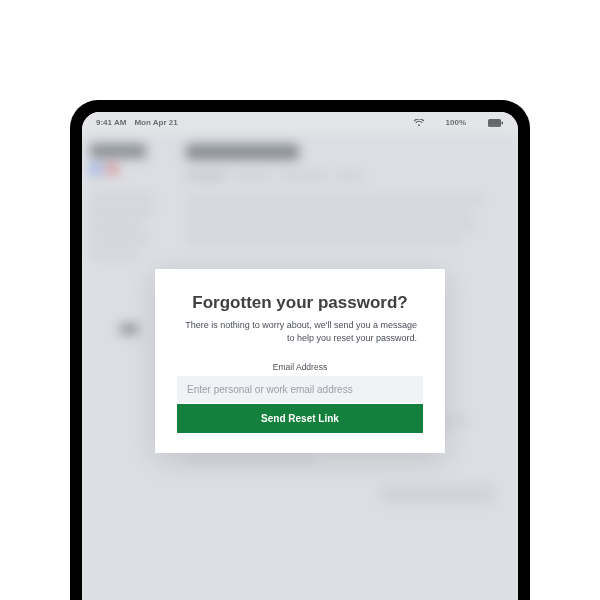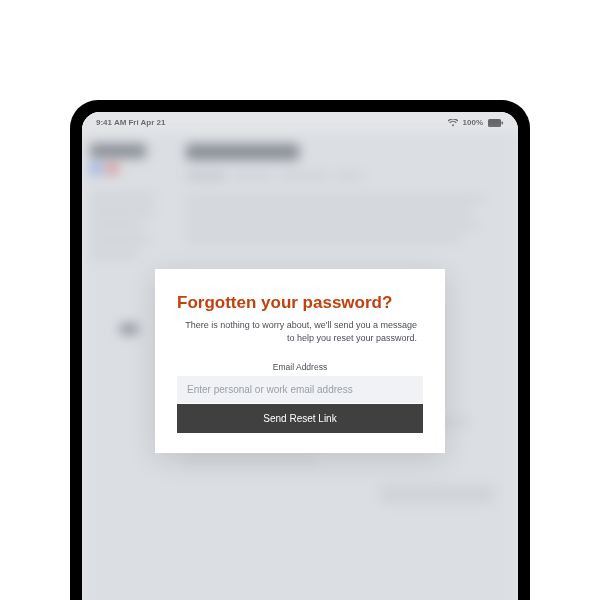--- a/index.html
+++ b/index.html
@@ -24,22 +24,22 @@
       border-radius: 18px 18px 0 0;
       overflow: hidden;
       position: relative;
     }
     .statusbar {
       display: flex; justify-content: space-between; align-items: center;
       padding: 6px 14px;
       font-size: 8px; font-weight: 600;
       background: #fff;
     }
-    .status-left { display: flex; gap: 2px; justify-content: space-between; }
-    .status-right { display: flex; gap: 5px; align-items: center; }
+    .status-left { display: flex; gap: 8px; justify-content: space-between; }
+    .status-right { display: flex; gap: 22px; align-items: center; }
     .wifi-icon svg, .battery-icon svg { display: block; }
     .bg-blur {
       position: absolute; inset: 22px 0 0 0;
       background: #eef0f3;
       filter: blur(6px);
       display: flex;
     }
     .bg-side {
       width: 22%; padding: 10px 8px;
     }
@@ -56,54 +56,54 @@
       position: absolute; inset: 0;
       background: rgba(200,203,210,0.5);
       display: flex; align-items: center; justify-content: center;
     }
     .modal {
       width: 290px; background: #fff;
       padding: 24px 22px 20px 22px;
       box-shadow: 0 6px 28px rgba(0,0,0,0.12);
     }
     .modal h1 {
-      font-size: 17px; font-weight: 700; text-align: left;
-      color: #c2410c; margin-bottom: 6px;
+      font-size: 17px; font-weight: 700; text-align: center;
+      color: #404040; margin-bottom: 6px;
     }
     .modal p {
       font-size: 9px; text-align: right; color: #4a4f57;
       line-height: 1.4; margin-bottom: 18px;
       padding: 0 6px;
     }
     .field-label {
       font-size: 8.5px; color: #4a4f57; margin-bottom: 4px; display: block; text-align: center;
     }
     .email-input {
       width: 100%; padding: 8px 10px;
       background: #f1f2f5; border: none;
       font-size: 10px; color: #888;
       margin-bottom: 1px;
     }
     .email-input::placeholder { color: #9aa0a8; }
     .send-btn {
       width: 100%; padding: 9px 0;
-      background: #404040; border: none;
-      color: #fff; font-size: 10px; font-weight: 400;
+      background: #15803d; border: none;
+      color: #fff; font-size: 10px; font-weight: 700;
       cursor: pointer;
     }
   </style>
 </head>
 <body>
 
 <div class="device">
   <div class="screen">
     <div class="statusbar">
       <div class="status-left">
         <span>9:41 AM</span>
-        <span>Fri Apr 21</span>
+        <span>Mon Apr 21</span>
       </div>
       <div class="status-right">
         <span class="wifi-icon">
           <svg width="10" height="8" viewBox="0 0 10 8">
               <path d="M5 7.2a1 1 0 100-2 1 1 0 000 2zM2.2 4.2a4 4 0 015.6 0l.9-.9a5.3 5.3 0 00-7.4 0l.9.9zM.5 2.4a6.4 6.4 0 019 0l.9-.9a7.7 7.7 0 00-10.8 0l.9.9z" fill="#000"></path>
             </svg>
         </span>
         <span>100%</span>
         <span class="battery-icon">
           <svg width="16" height="8" viewBox="0 0 16 8">

